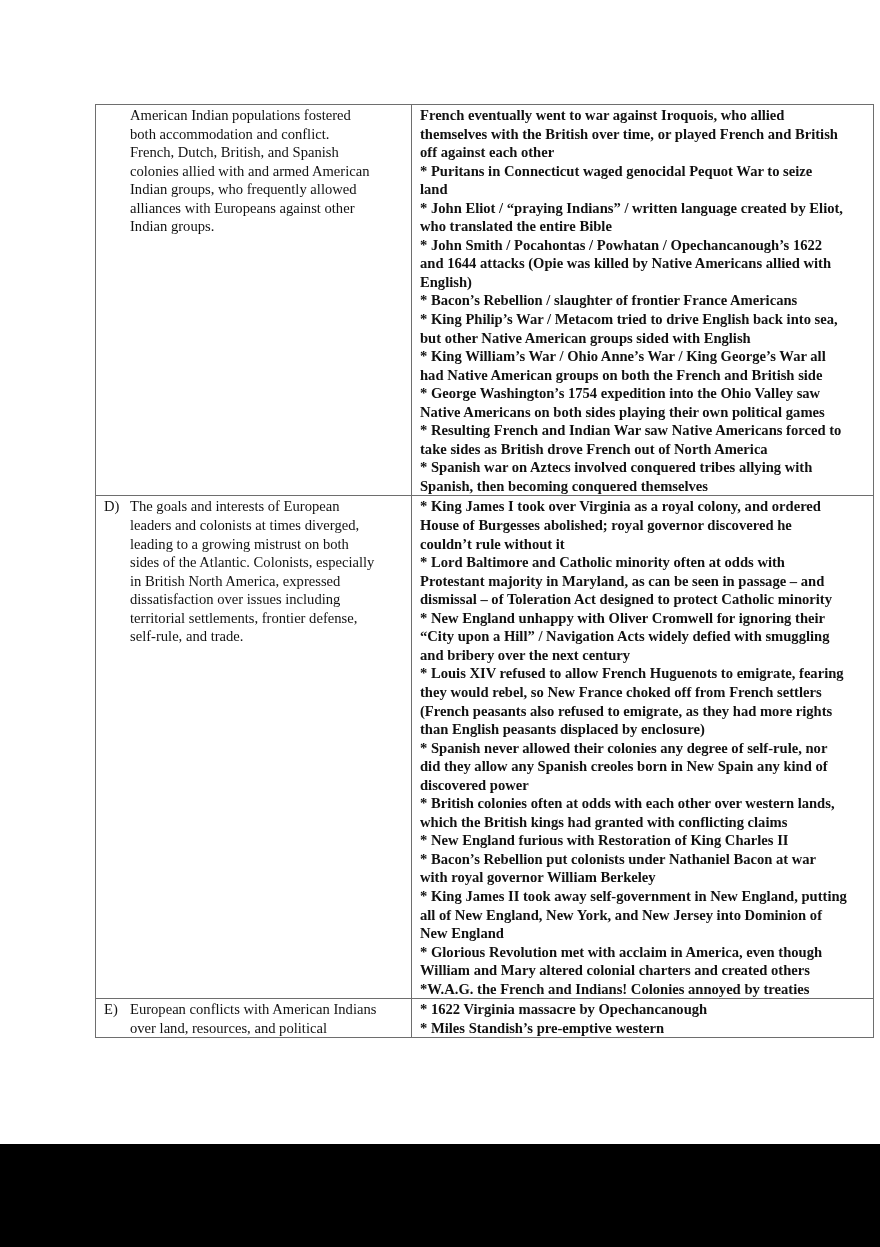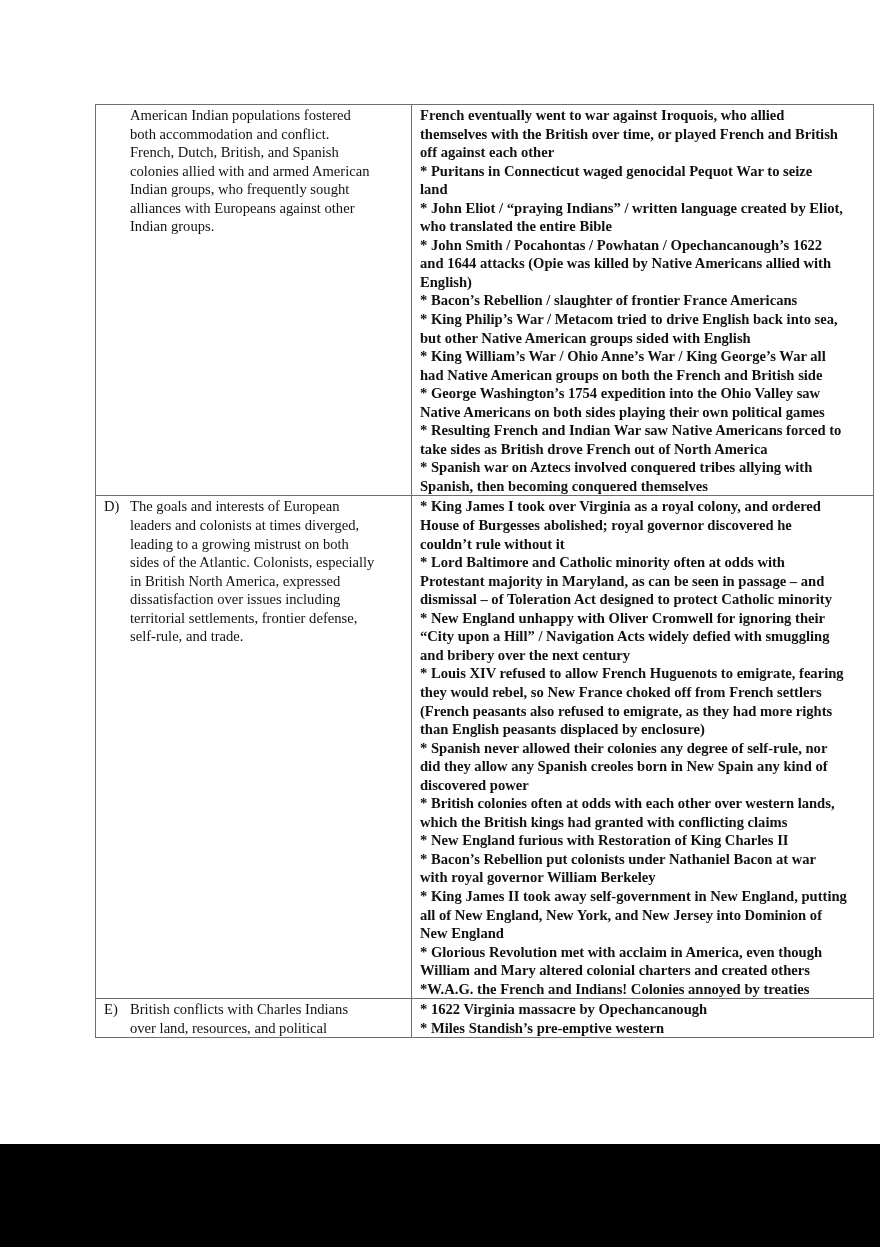--- a/index.html
+++ b/index.html
@@ -79,21 +79,21 @@
       <col class="c2">
     </colgroup>
     <tbody>
       <tr class="row-c">
         <td class="left-cell">
           <span class="letter"></span>
           <span class="line">American Indian populations fostered</span>
           <span class="line">both accommodation and conflict.</span>
           <span class="line">French, Dutch, British, and Spanish</span>
           <span class="line">colonies allied with and armed American</span>
-          <span class="line">Indian groups, who frequently sought</span>
+          <span class="line">Indian groups, who frequently allowed</span>
           <span class="line">alliances with Europeans against other</span>
           <span class="line">Indian groups.</span>
         </td>
         <td class="right-cell">
           <span class="line">French eventually went to war against Iroquois, who allied</span>
           <span class="line">themselves with the British over time, or played French and British</span>
           <span class="line">off against each other</span>
           <span class="line">* Puritans in Connecticut waged genocidal Pequot War to seize</span>
           <span class="line">land</span>
           <span class="line">* John Eliot / “praying Indians” / written language created by Eliot,</span>
@@ -154,21 +154,21 @@
           <span class="line">New England</span>
           <span class="line">* Glorious Revolution met with acclaim in America, even though</span>
           <span class="line">William and Mary altered colonial charters and created others</span>
           <span class="line">*W.A.G. the French and Indians! Colonies annoyed by treaties</span>
         </td>
       </tr>
 
       <tr class="row-e">
         <td class="left-cell">
           <span class="letter">E)</span>
-          <span class="line">British conflicts with Charles Indians</span>
+          <span class="line">European conflicts with American Indians</span>
           <span class="line">over land, resources, and political</span>
         </td>
         <td class="right-cell">
           <span class="line">* 1622 Virginia massacre by Opechancanough</span>
           <span class="line">* Miles Standish’s pre-emptive western</span>
         </td>
       </tr>
     </tbody>
   </table>
 </div>

